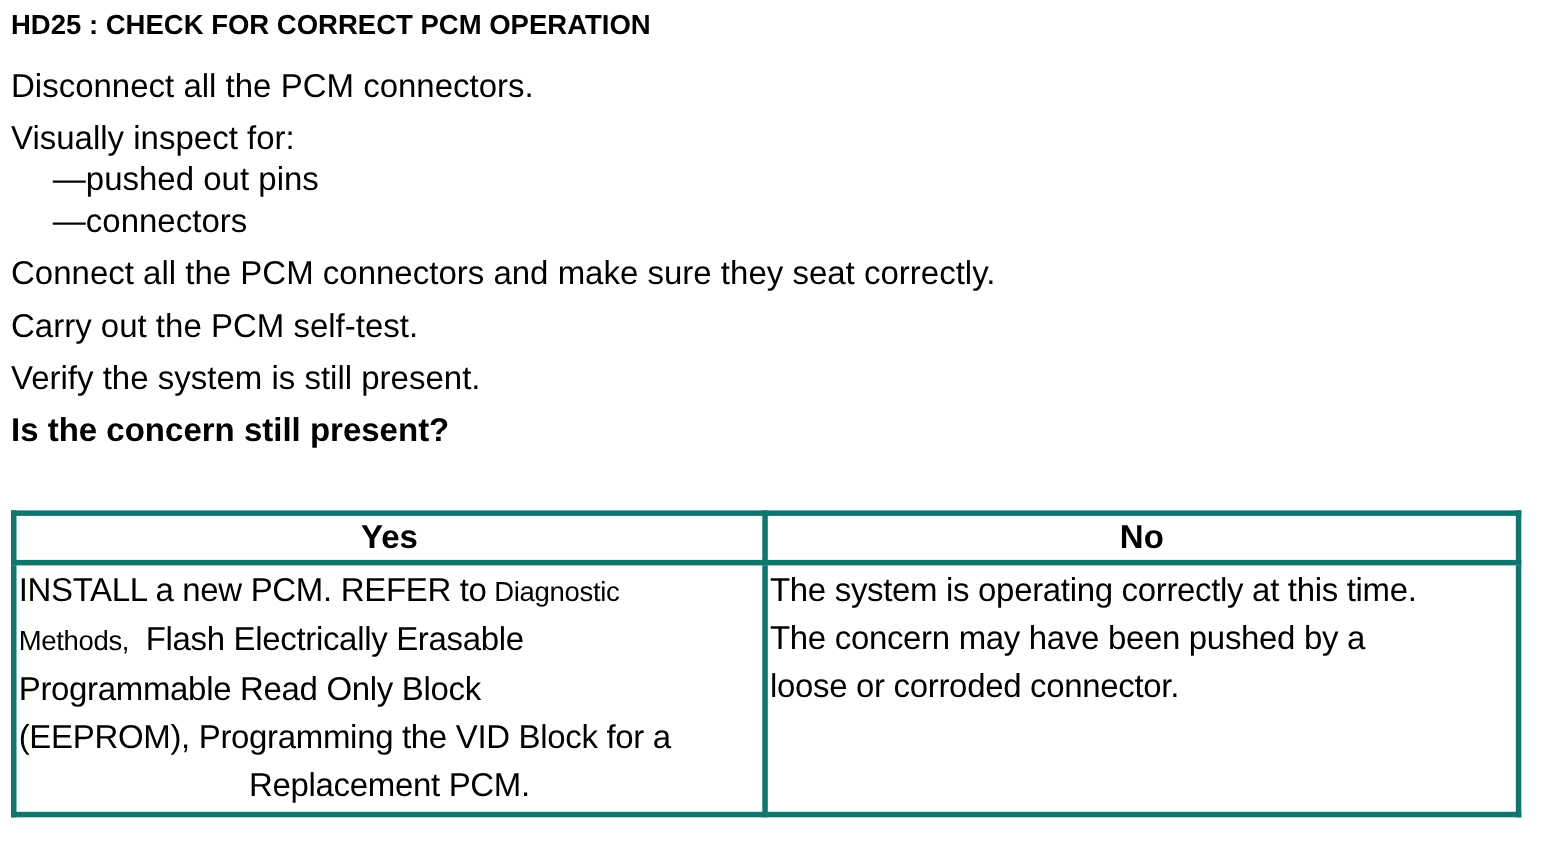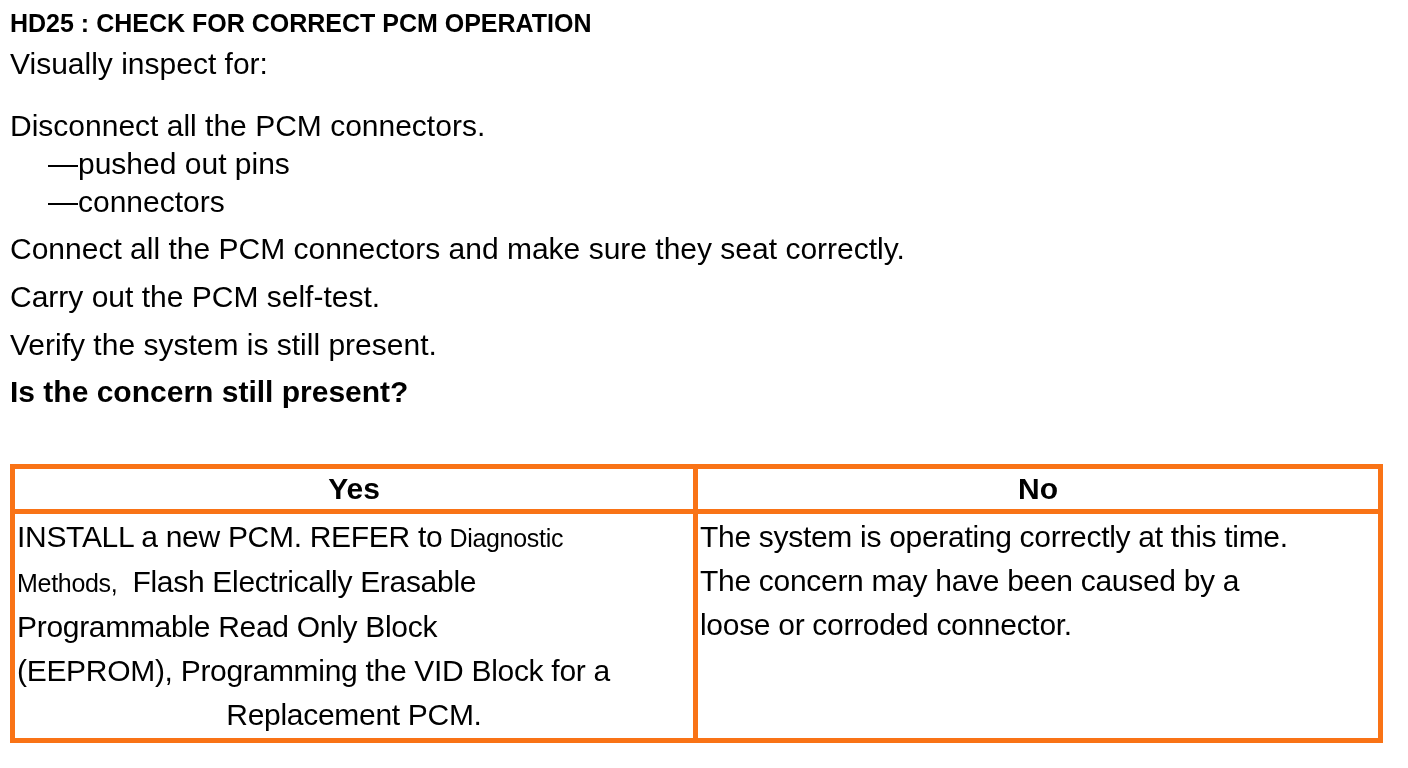--- a/index.html
+++ b/index.html
@@ -33,21 +33,21 @@
   .p-question  { margin-top:9px; font-weight:700; }
   .indent { padding-left:38px; }
 
   table.results {
     margin-top:53px;
     border-collapse:collapse;
     table-layout:fixed;
     width:1368px;
   }
   table.results th, table.results td {
-    border:5px solid #f97316;
+    border:5px solid #0f766e;
   }
   table.results th {
     height:45px;
     font-size:30px;
     font-weight:700;
     text-align:center;
     vertical-align:middle;
     padding:0;
   }
   col.c-yes { width:683px; }
@@ -73,23 +73,23 @@
     background:#000;
   }
 </style>
 </head>
 <body>
 
 <div class="page">
 
   <div class="heading">HD25 : CHECK FOR CORRECT PCM OPERATION</div>
 
+  <div class="para p-disconnect">Disconnect all the PCM connectors.</div>
+
   <div class="para p-inspect">Visually inspect for:</div>
-
-  <div class="para p-disconnect">Disconnect all the PCM connectors.</div>
 
   <div class="para indent">—pushed out pins</div>
 
   <div class="para indent">—connectors</div>
 
   <div class="para p-connect">Connect all the PCM connectors and make sure they seat correctly.</div>
 
   <div class="para p-selftest">Carry out the PCM self-test.</div>
 
   <div class="para p-verify">Verify the system is still present.</div>
@@ -115,21 +115,21 @@
           </div>
           <div class="cell-line">
             <span class="ref">Methods,</span><span class="gap">Flash Electrically Erasable</span>
           </div>
           <div class="cell-line">Programmable Read Only Block</div>
           <div class="cell-line">(EEPROM), Programming the VID Block for a</div>
           <div class="cell-line center">Replacement PCM.</div>
         </td>
         <td class="no-cell">
           <div class="cell-line">The system is operating correctly at this time.</div>
-          <div class="cell-line">The concern may have been caused by a</div>
+          <div class="cell-line">The concern may have been pushed by a</div>
           <div class="cell-line">loose or corroded connector.</div>
         </td>
       </tr>
     </tbody>
   </table>
 
   <div class="bottom-rule"></div>
 
 </div>
 

